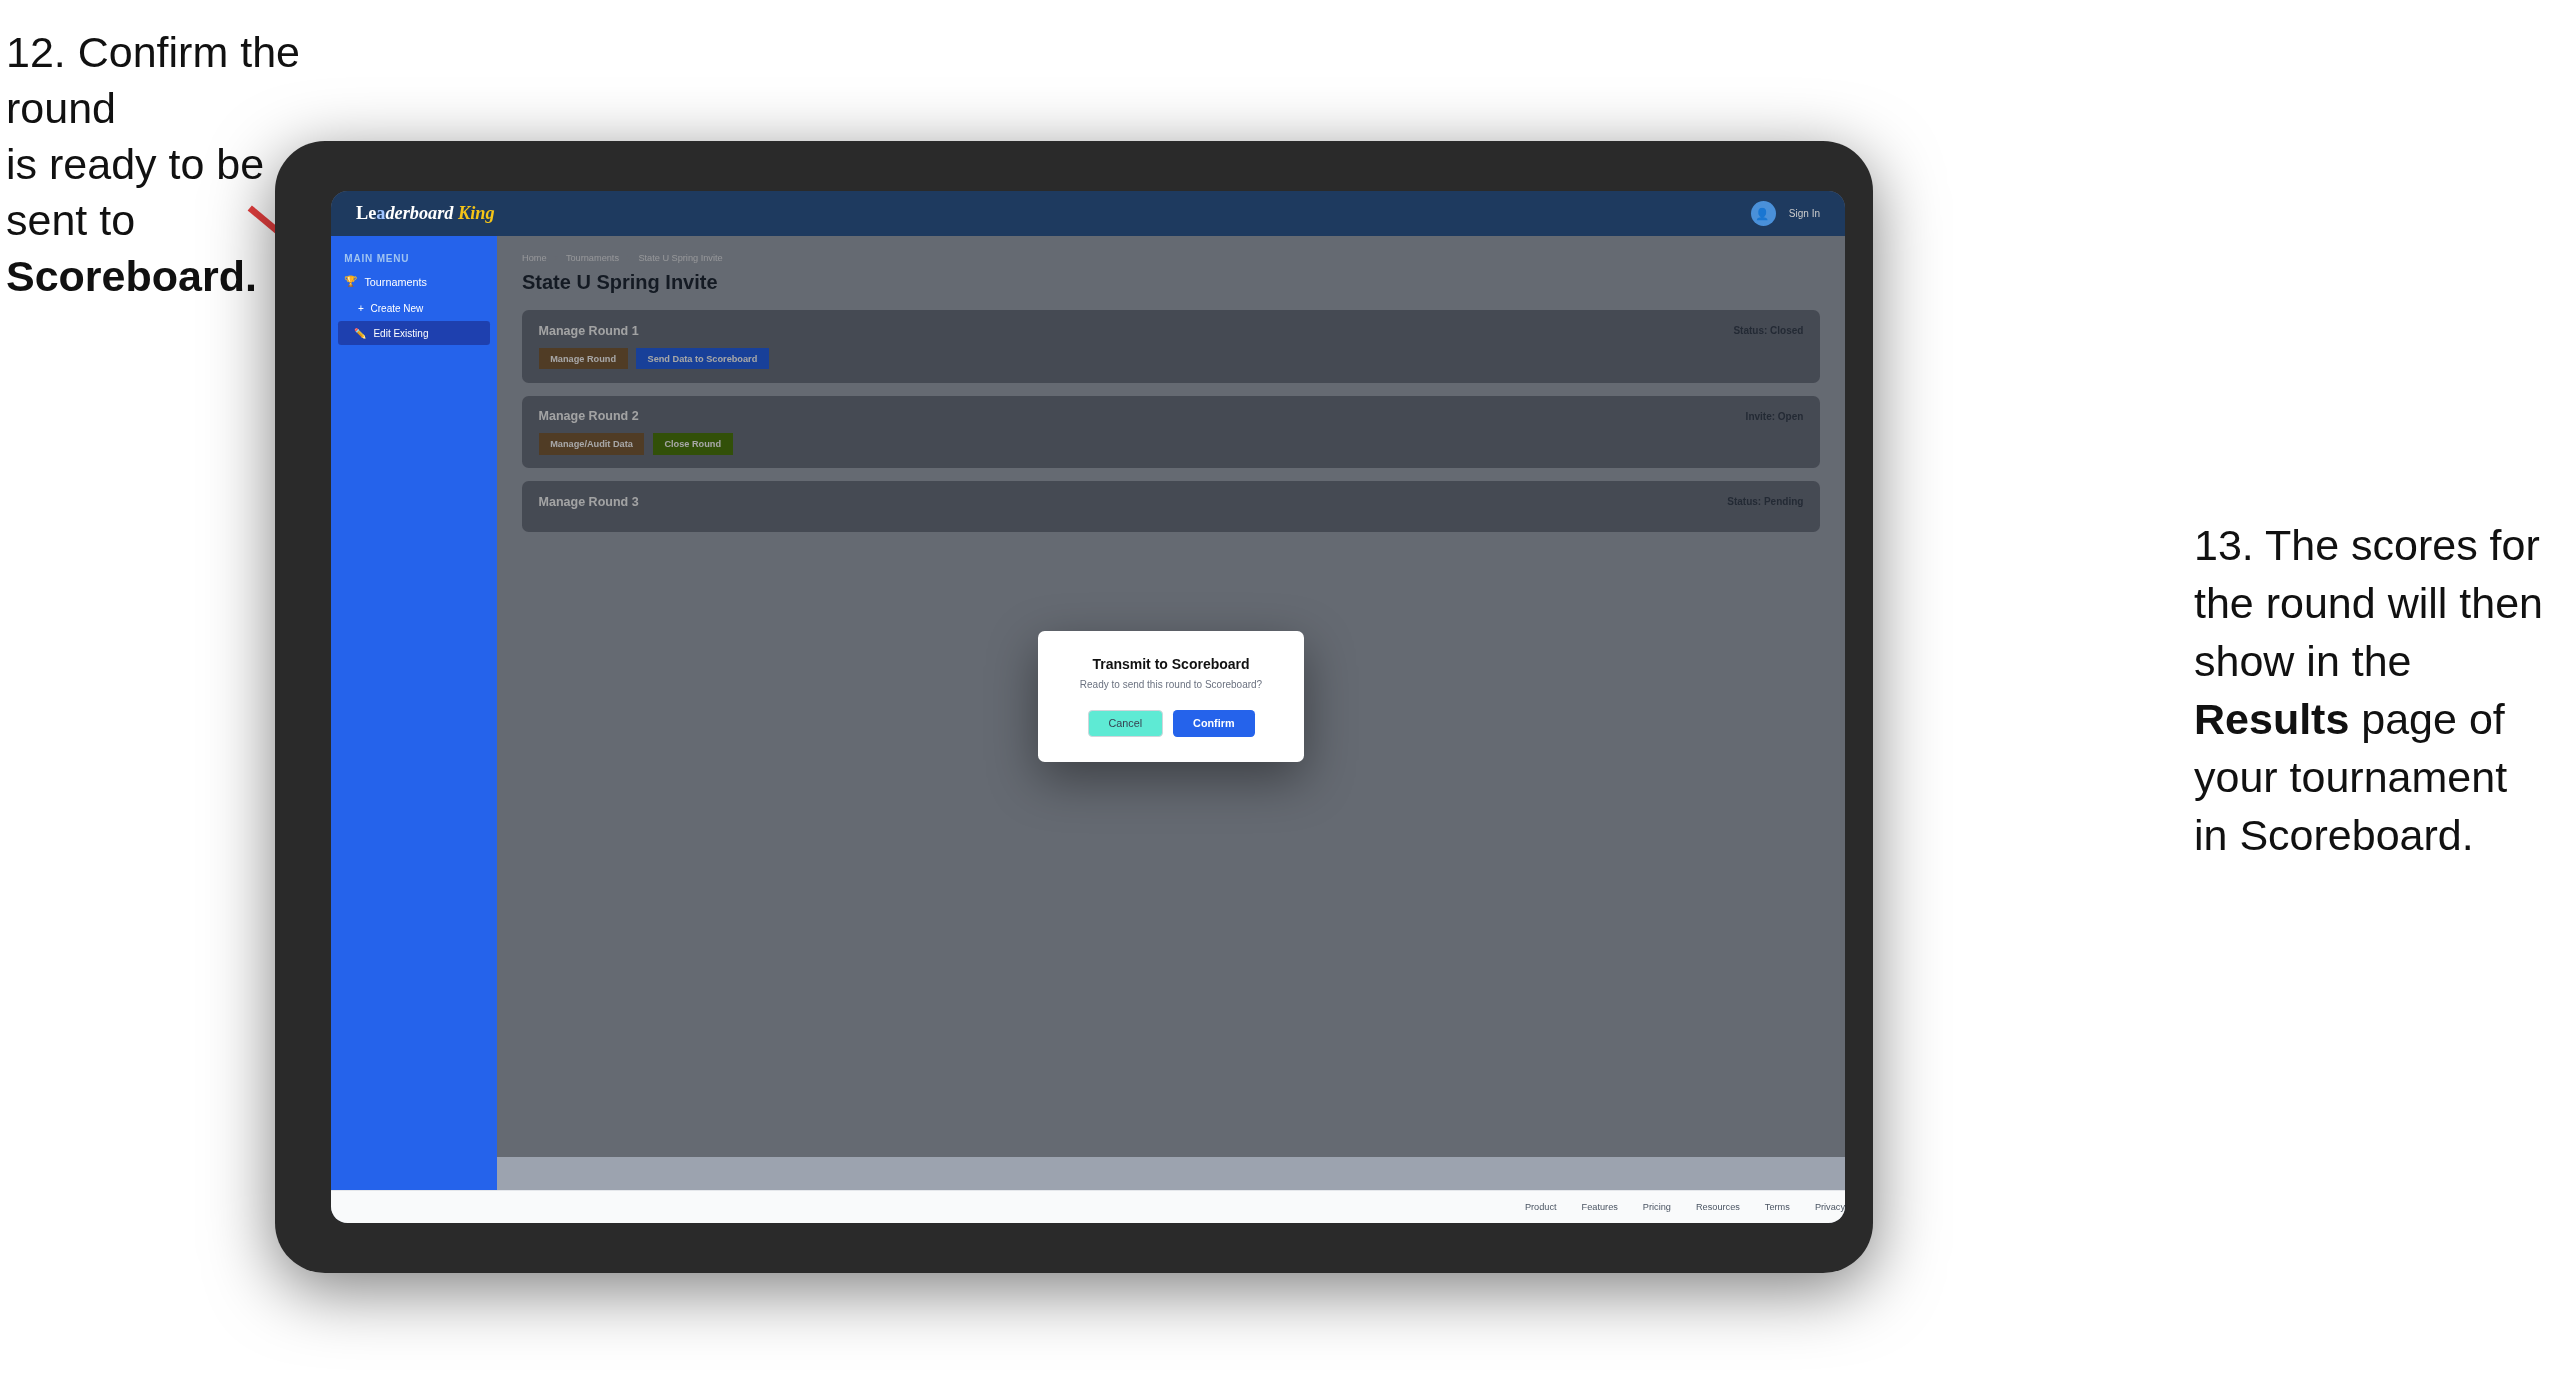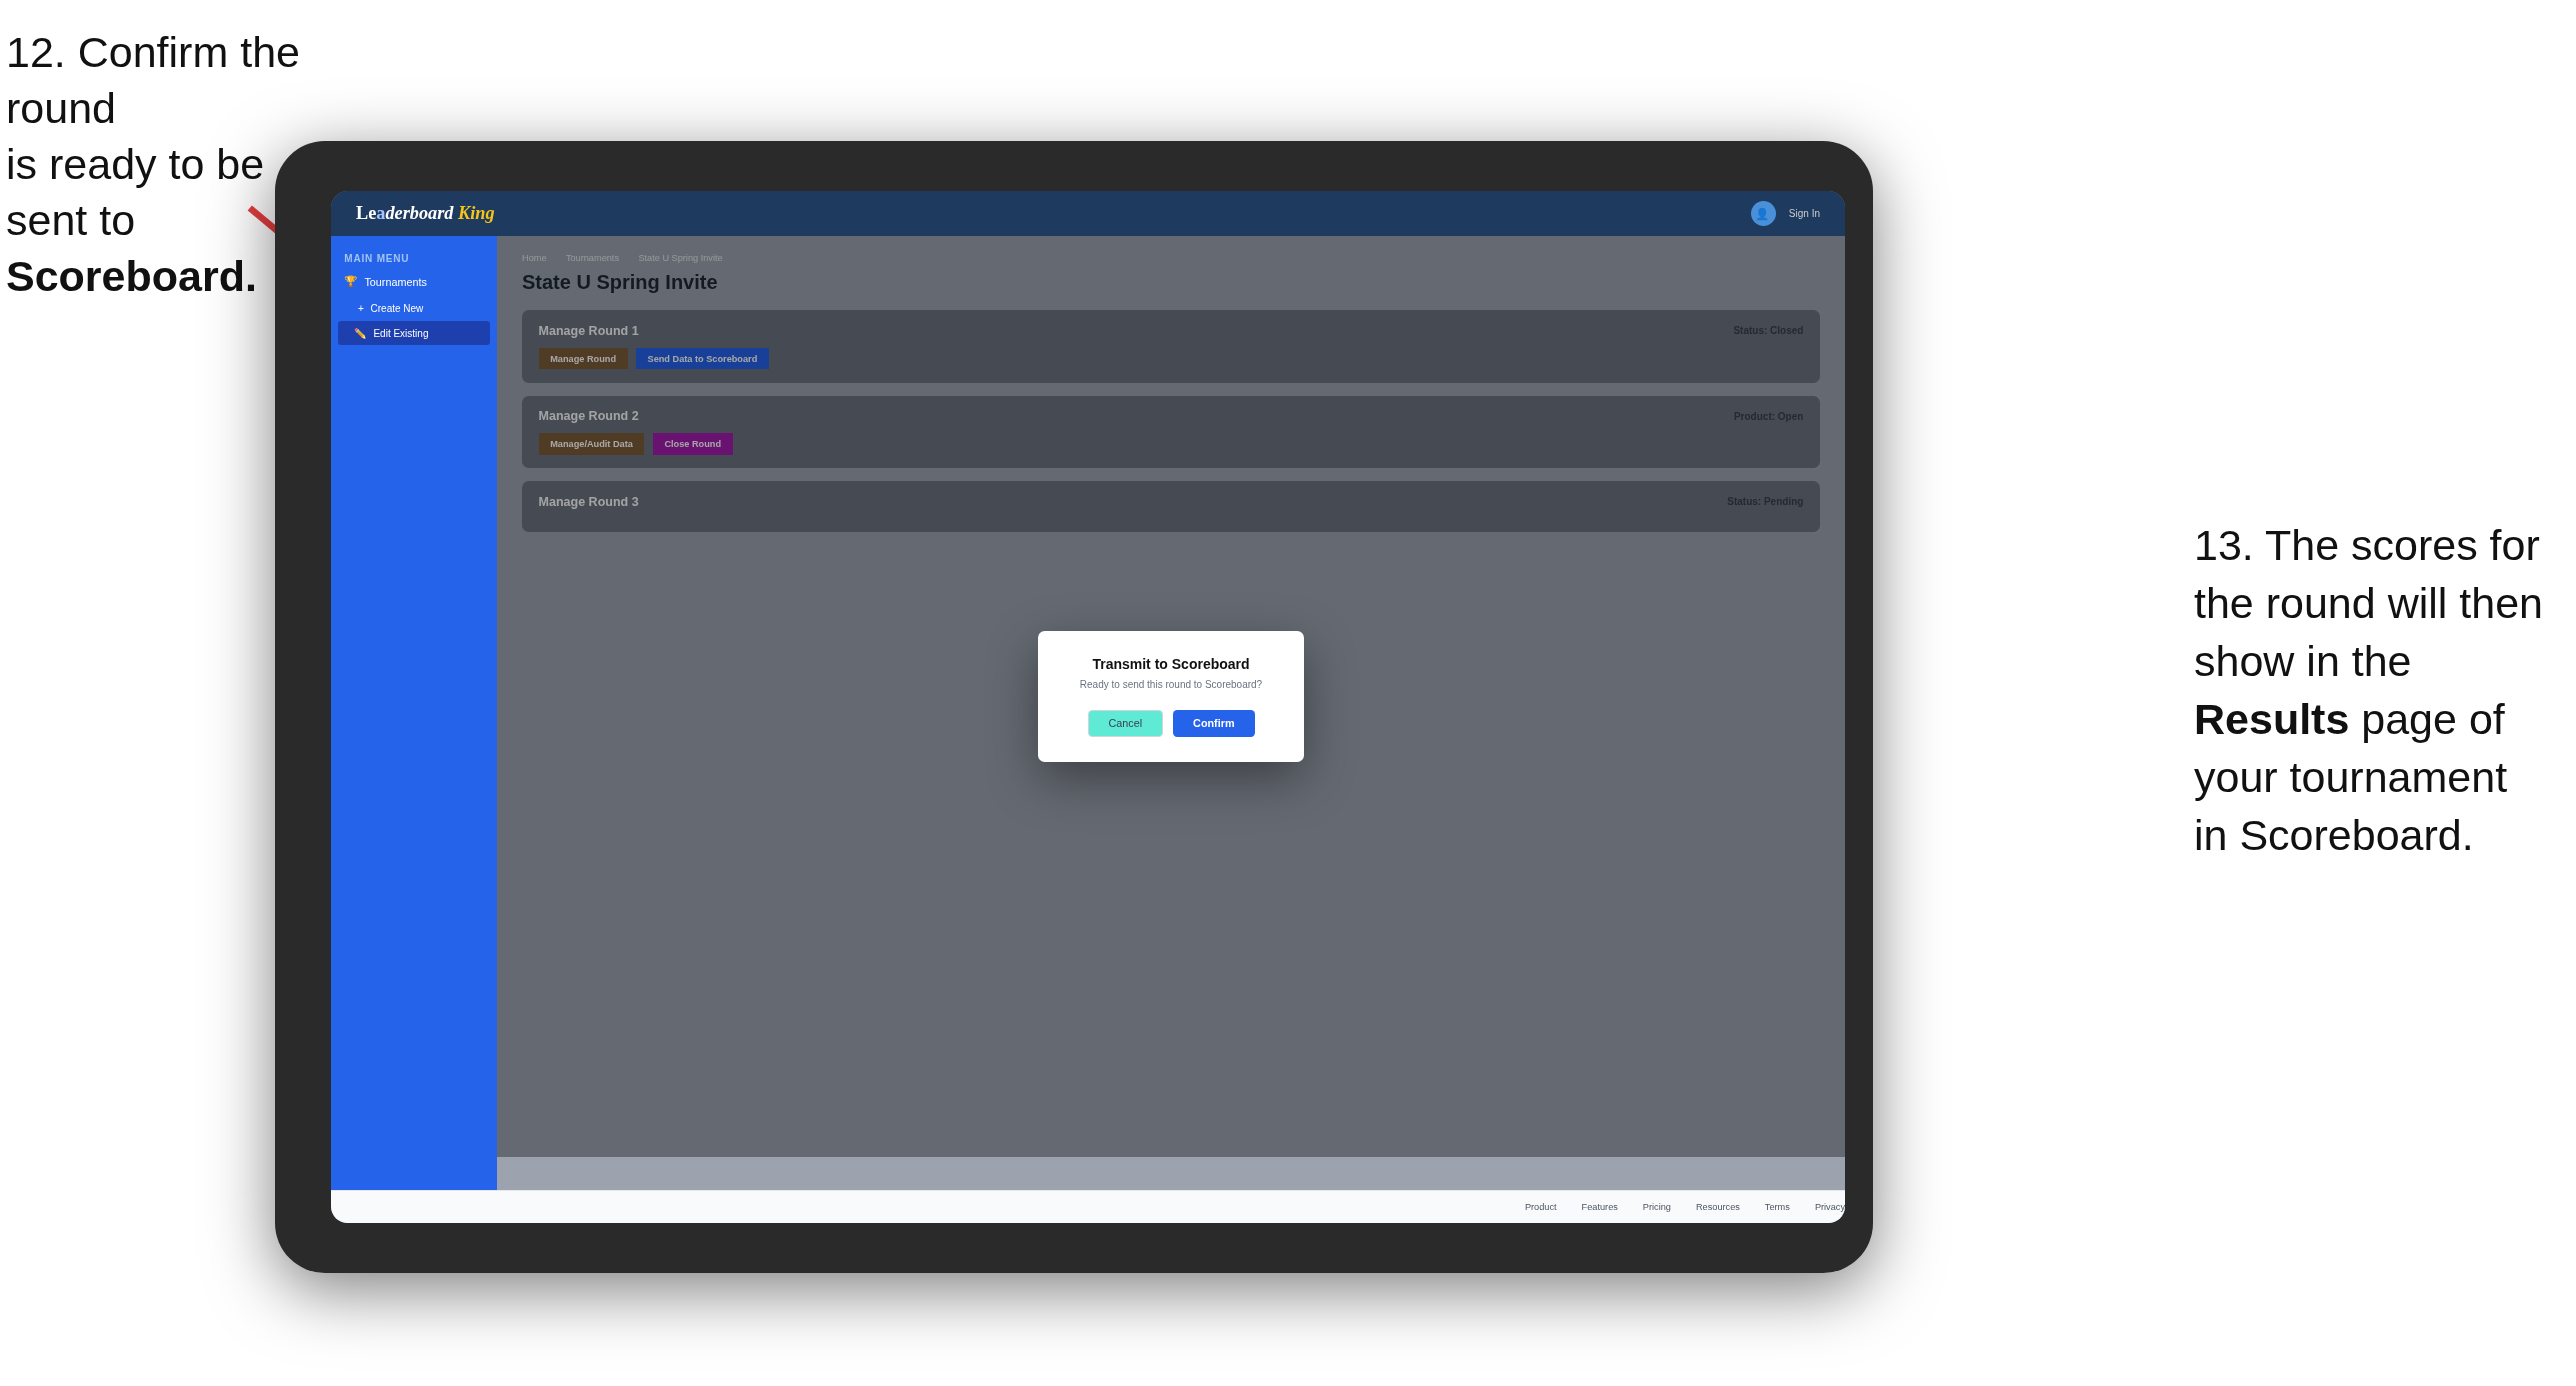--- a/index.html
+++ b/index.html
@@ -238,21 +238,21 @@
       padding: 5.8px 11.6px;
       border-radius: 0;
       font-size: 9.2px;
       font-weight: bold;
       border: none;
       cursor: pointer;
       color: white;
     }
     .btn-brown { background: #7c5c3a; }
     .btn-blue { background: #2563eb; }
-    .btn-secondary { background: #a21caf; }
+    .btn-secondary { background: #4d7c0f; }
 
     
     .footer {
       background: #f9fafb;
       height: 33px;
       display: flex;
       align-items: center;
       justify-content: flex-end;
       gap: 25px;
       flex-shrink: 0;
@@ -394,21 +394,21 @@
           </div>
           <div class="round-actions">
             <button class="btn btn-brown">Manage Round</button>
             <button class="btn btn-blue">Send Data to Scoreboard</button>
           </div>
         </div>
 
         <div class="round-card">
           <div class="round-header">
             <span class="round-title">Manage Round 2</span>
-            <span class="status-badge status-open">Product: Open</span>
+            <span class="status-badge status-open">Invite: Open</span>
           </div>
           <div class="round-actions">
             <button class="btn btn-brown">Manage/Audit Data</button>
             <button class="btn btn-secondary">Close Round</button>
           </div>
         </div>
 
         <div class="round-card">
           <div class="round-header">
             <span class="round-title">Manage Round 3</span>

